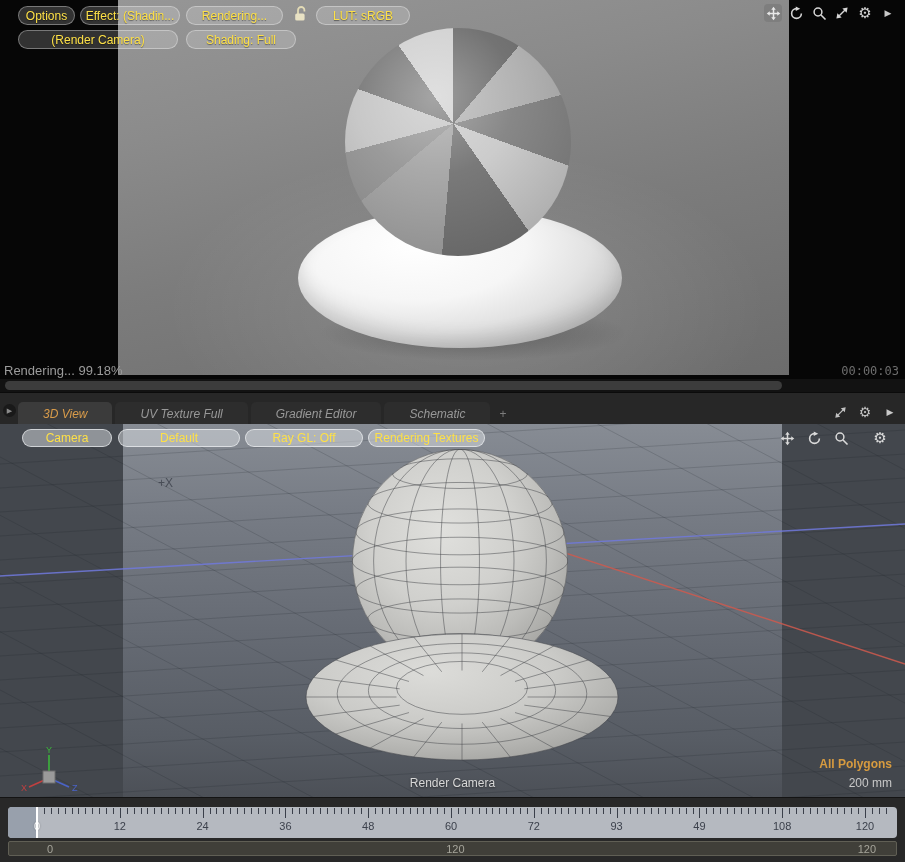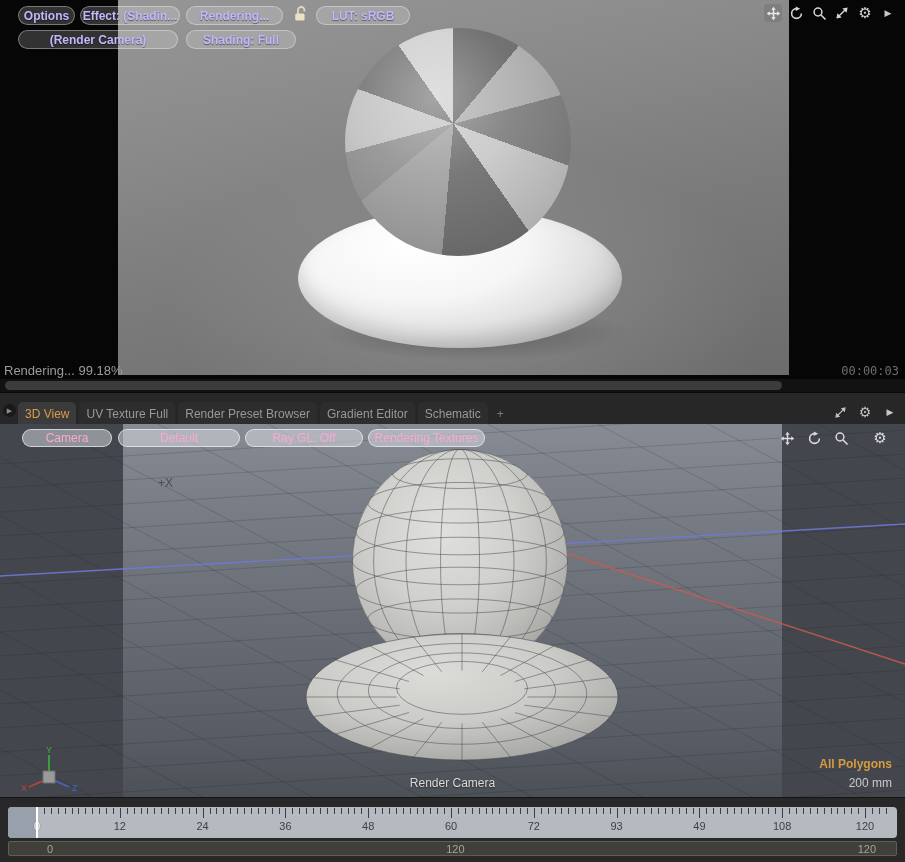--- a/index.html
+++ b/index.html
@@ -25,45 +25,45 @@
     background:
       radial-gradient(circle at 40% 30%, rgba(255,255,255,0.30), rgba(255,255,255,0) 38%, rgba(0,0,0,0.14) 78%, rgba(0,0,0,0.34) 100%),
       conic-gradient(from 230deg at 48% 42%,
         #9a9a9a 0deg 25deg, #c8c8c8 25deg 60deg, #7f7f7f 60deg 95deg, #d2d2d2 95deg 130deg,
         #737373 130deg 170deg, #b4b4b4 170deg 205deg, #878787 205deg 240deg, #cccccc 240deg 275deg,
         #797979 275deg 315deg, #a8a8a8 315deg 360deg); }
 
   .pill { position:absolute; display:flex; align-items:center; justify-content:center;
     height:19px; border-radius:10px; font-size:12px; white-space:nowrap; }
   .pill-dark { background:rgba(255,255,255,0.18); border:1px solid rgba(255,255,255,0.34);
-    color:#c4b5fd; text-shadow:0 1px 1px rgba(0,0,0,0.45);font-weight:bold; }
+    color:#fde047; text-shadow:0 1px 1px rgba(0,0,0,0.45); }
   .pill-light { background:rgba(220,223,228,0.50); border:1px solid rgba(244,246,248,0.65);
-    color:#f9a8d4; height:18px; }
+    color:#fde047; height:18px; }
 
   .icon-row { position:absolute; display:flex; align-items:center; }
   .ico { display:inline-flex; align-items:center; justify-content:center; width:18px; height:18px; }
   .ico svg { display:block; }
   .glyph { color:#d2d2d2; font-size:15px; line-height:18px; }
   .glyph-arrow { color:#c8c8c8; font-size:9px; line-height:18px; }
   .pan-bg { background:#7e7e7e; border-radius:4px; }
 
   #render-progress-text { position:absolute; left:4px; top:363px; font-size:13px; color:#9c9c9c; }
   #render-elapsed { position:absolute; right:6px; top:364px; font-size:12px; color:#6e6e6e;
     font-family:"DejaVu Sans Mono", monospace; }
   #progress-strip { position:absolute; left:0; top:379px; width:905px; height:13px; background:#121212; }
   #progress-bar { position:absolute; left:5px; top:2px; height:9px; background:#3c3c3c; border-radius:5px; }
 
   
   #tab-bar { position:absolute; left:0; top:392px; width:905px; height:32px; background:#272727;
     border-top:1px solid #0b0b0b; }
   #tab-corner-icon { position:absolute; left:3px; top:11px; width:13px; height:13px; border-radius:50%;
     background:#191919; color:#8a8a8a; font-size:7px; display:flex; align-items:center; justify-content:center; }
   #tabs { position:absolute; left:18px; top:9px; display:flex; gap:3px; align-items:flex-end; }
-  .tab { height:23px; padding:0 7px; display:flex; align-items:center; border-radius:5px 5px 0 0;
-    font-size:12px; color:#989898; background:#2d2d2d; }
+  .tab { height:23px; padding:0 25px; display:flex; align-items:center; border-radius:5px 5px 0 0;
+    font-size:12px; color:#989898; background:#2d2d2d;font-style:italic; }
   .tab.active { background:#3b3b3b; color:#d89b4a; }
   .tab-add { height:23px; display:flex; align-items:center; color:#7d7d7d; font-size:12px; padding:0 6px; }
   #tab-bar .icon-row { right:6px; top:10px; gap:7px; }
 
   
   #viewport { position:absolute; left:0; top:424px; width:905px; height:373px; background:#43474d; overflow:hidden; }
   #camera-area { position:absolute; left:123px; top:0; width:659px; height:373px;
     background:linear-gradient(180deg, #878c94 0%, #767b84 25%, #666b74 55%, #575c64 85%, #4c5057 100%); }
   #scene-svg { position:absolute; left:0; top:0; width:905px; height:373px; }
   #viewport .pill { z-index:4; }
@@ -152,21 +152,20 @@
     <div id="progress-strip">
       <div id="progress-bar" style="width: 776.579px;"></div>
     </div>
   </div>
 
   <div id="tab-bar">
     <div id="tab-corner-icon">▶</div>
     <div id="tabs">
       <div class="tab active">3D View</div>
       <div class="tab">UV Texture Full</div>
-      <div class="tab">Render Preset Browser</div>
       <div class="tab">Gradient Editor</div>
       <div class="tab">Schematic</div>
       <div class="tab-add">+</div>
     </div>
     <div class="icon-row">
       <span class="ico">
         <svg width="13" height="13" viewBox="0 0 20 20">
             <line x1="6" y1="14" x2="14" y2="6" stroke="#c2c2c2" stroke-width="2"></line>
             <polygon points="18,2 10.5,3.4 16.6,9.5" fill="#c2c2c2"></polygon>
             <polygon points="2,18 9.5,16.6 3.4,10.5" fill="#c2c2c2"></polygon>

